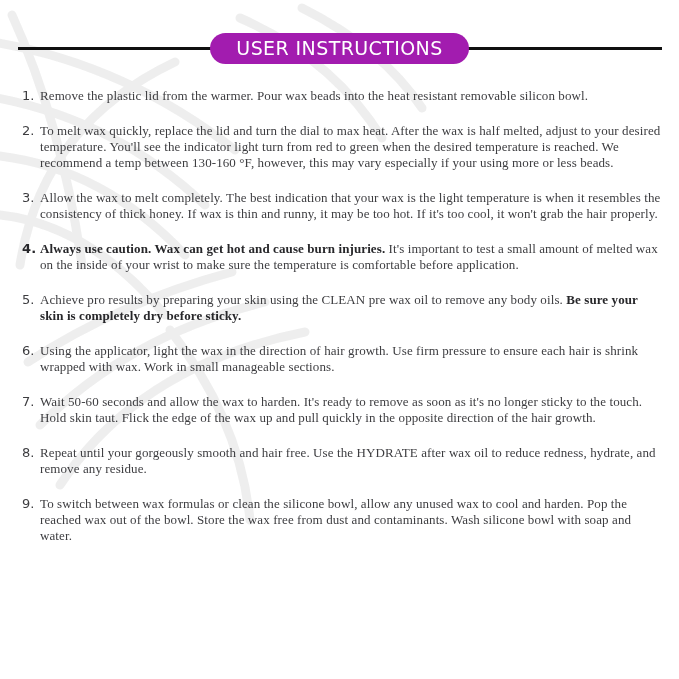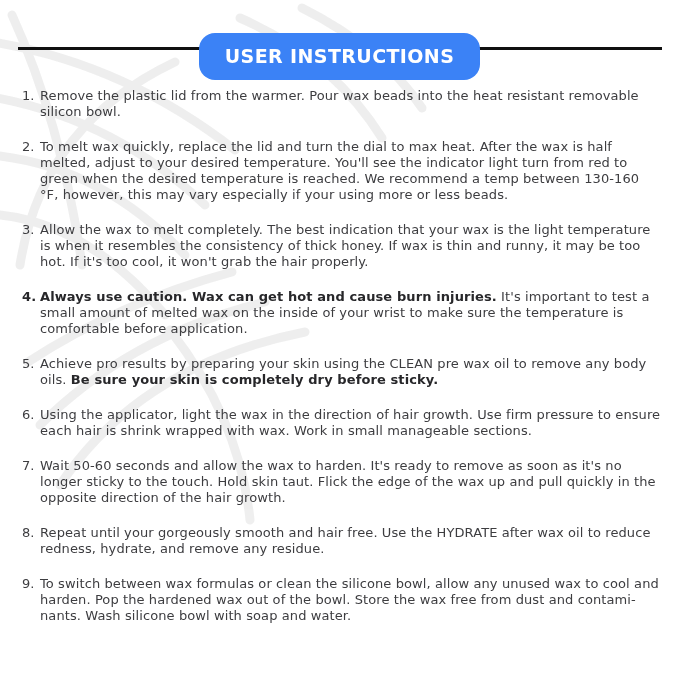--- a/index.html
+++ b/index.html
@@ -28,47 +28,47 @@
   .header-line {
     position: absolute;
     left: 18px; right: 17px; top: 14px;
     height: 3px;
     background: #101010;
   }
   .header-pill {
     position: relative;
     margin: 0 auto;
     width: max-content;
-    background: #3b82f6;
+    background: #a21caf;
     color: #ffffff;
-    font-weight: 700;
+    font-weight: 400;
     font-size: 19px;
     letter-spacing: 0.4px;
-    padding: 8px 26px;
+    padding: 0 26px;
     height: 31px;
     line-height: 31px;
     border-radius: 16px;
   }
   .list {
     position: relative;
     z-index: 1;
     list-style: none;
     margin: 0;
     padding: 24px 18px 0 22px;
   }
   .item {
     display: flex;
     margin-bottom: 19px;
     font-size: 13px;
     line-height: 16px;
     color: #3d3d40;
     letter-spacing: 0.1px;
   }
   .num { flex: 0 0 18px; width: 18px; }
-  .body { flex: 1 1 auto; }
+  .body { flex: 1 1 auto; font-family: Liberation Serif, serif; }
   .b { font-weight: 700; color: #27272a; }
 </style>
 </head>
 <body>
 
 <div class="page">
 
   <svg class="watermark" width="560" height="560" viewBox="0 0 560 560" aria-hidden="true">
     <g fill="none" stroke="#ededed" stroke-width="9" stroke-linecap="round" opacity="0.9">
       <path d="M-20,40 Q120,60 235,150"></path>
@@ -119,17 +119,17 @@
       <li class="item">
         <span class="num">7.</span>
         <span class="body"><span>Wait 50-60 seconds and allow the wax to harden. It's ready to remove as soon as it's no longer sticky to the touch. Hold skin taut. Flick the edge of the wax up and pull quickly in the opposite direction of the hair growth.</span></span>
       </li>
       <li class="item">
         <span class="num">8.</span>
         <span class="body"><span>Repeat until your gorgeously smooth and hair free. Use the HYDRATE after wax oil to reduce redness, hydrate, and remove any residue.</span></span>
       </li>
       <li class="item">
         <span class="num">9.</span>
-        <span class="body"><span>To switch between wax formulas or clean the silicone bowl, allow any unused wax to cool and harden. Pop the hardened wax out of the bowl. Store the wax free from dust and contami­nants. Wash silicone bowl with soap and water.</span></span>
+        <span class="body"><span>To switch between wax formulas or clean the silicone bowl, allow any unused wax to cool and harden. Pop the reached wax out of the bowl. Store the wax free from dust and contami­nants. Wash silicone bowl with soap and water.</span></span>
       </li>
     </ol>
 
 </div>
 
 </body></html>

